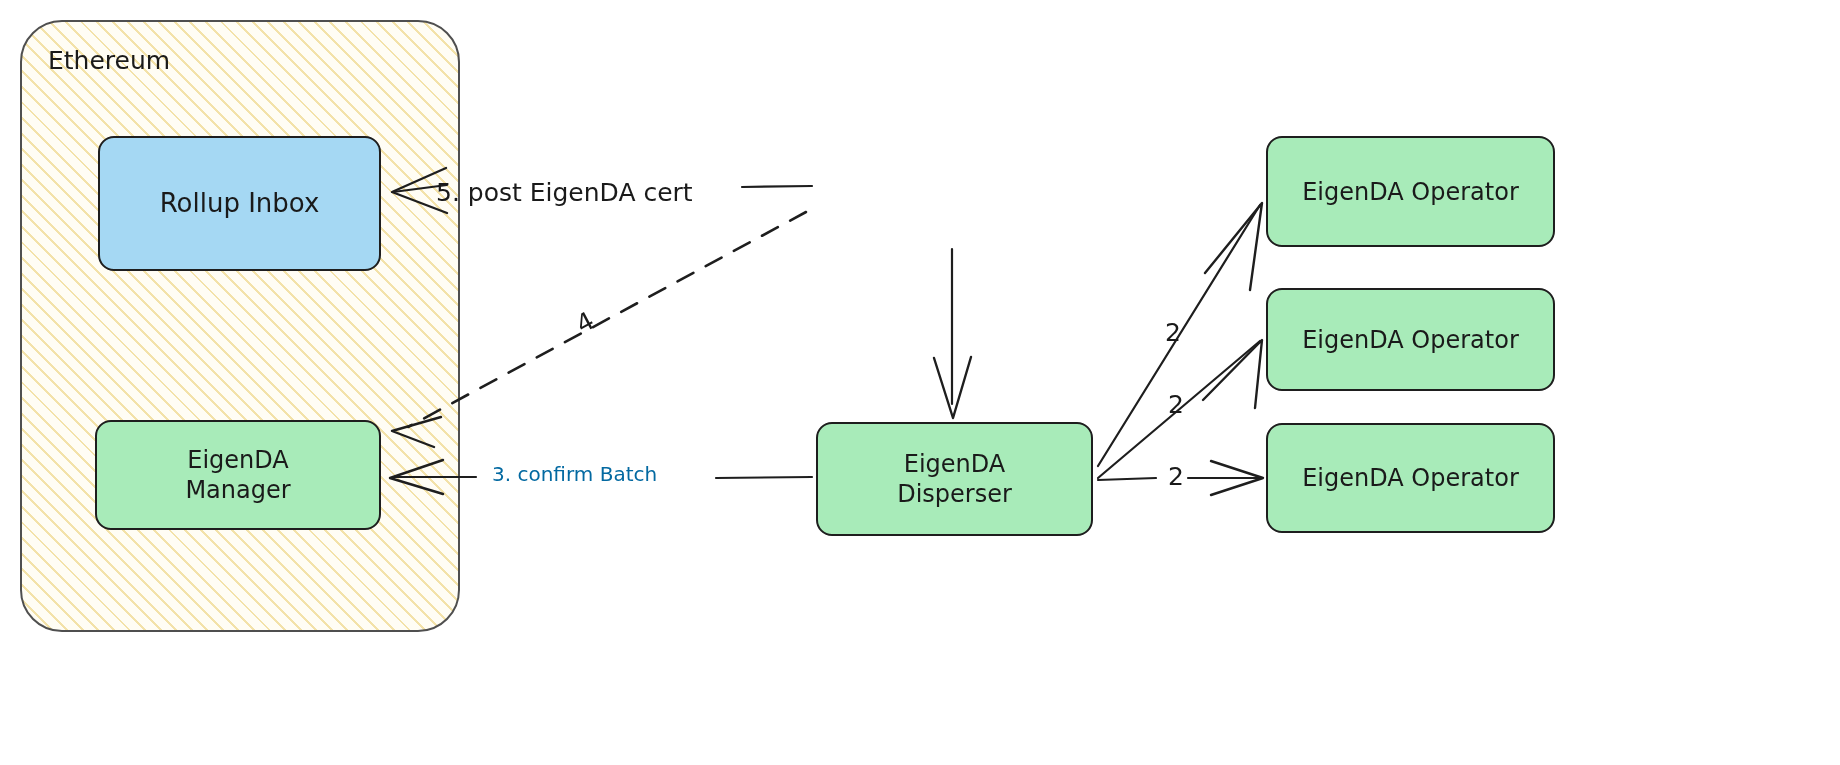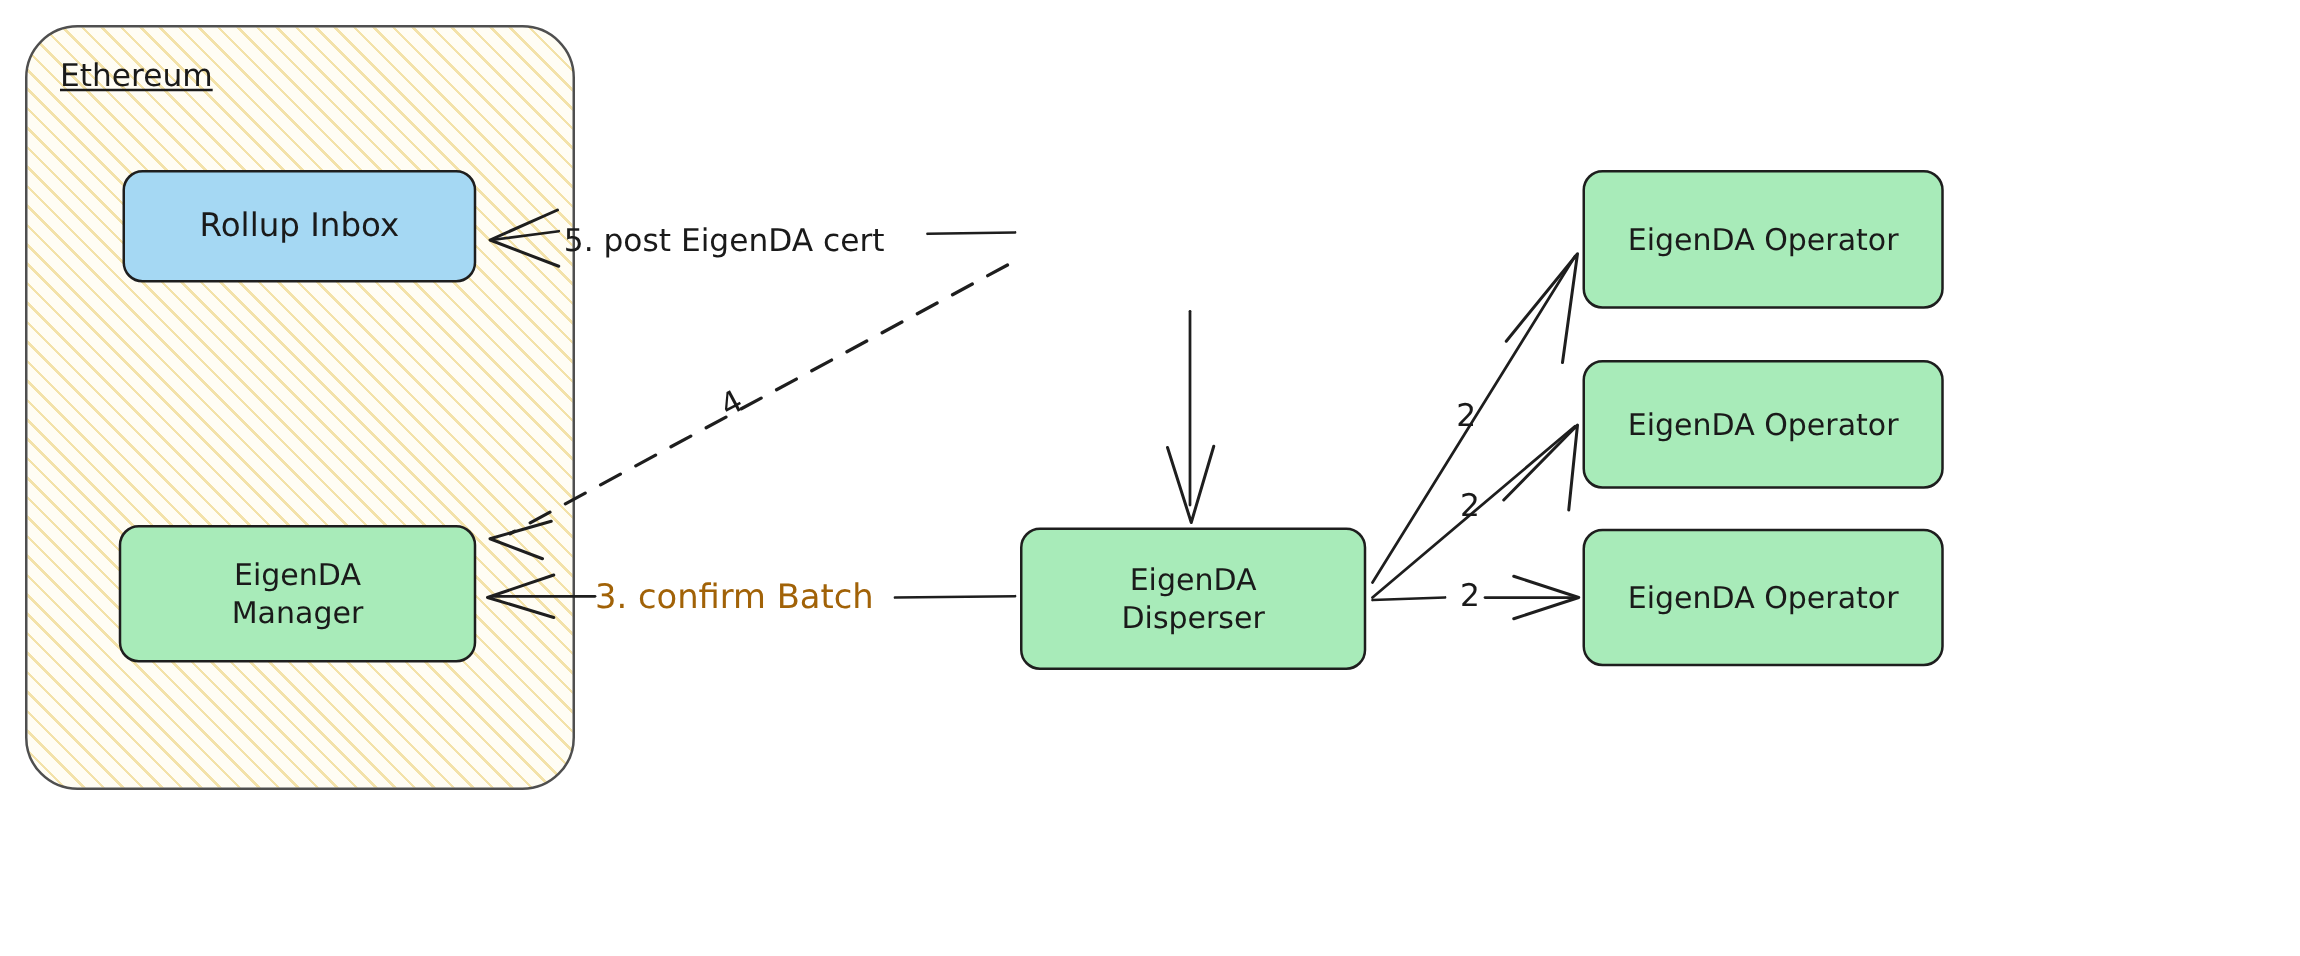--- a/index.html
+++ b/index.html
@@ -6,21 +6,21 @@
   body{width:1840px;height:765px;position:relative;overflow:hidden;
        font-family:"DejaVu Sans","Liberation Sans",sans-serif;}
   #stage{position:absolute;left:0;top:0;width:1840px;height:765px;}
   svg.layer{position:absolute;left:0;top:0;width:1840px;height:765px;overflow:visible;}
   .node{position:absolute;display:flex;align-items:center;justify-content:center;
         text-align:center;border:2.2px solid #1e1e1e;border-radius:16px;
         box-sizing:border-box;line-height:1.25;}
   .node .lbl{white-space:pre-line;}
   .txt{position:absolute;color:#1a1a1a;white-space:nowrap;}
   .hatchbox{position:absolute;border:2.2px solid #4f4f4f;border-radius:42px;box-sizing:border-box;}
-  .hatch-title{position:absolute;color:#1a1a1a;text-decoration:underline;}
+  .hatch-title{position:absolute;color:#1a1a1a;}
 </style>
 </head>
 <body style="background: rgb(255, 255, 255);">
 
 <div id="stage">
 
   <div class="hatchbox" id="group-ethereum" style="left: 20px; top: 20px; width: 440px; height: 612px; border-color: rgb(79, 79, 79); background: repeating-linear-gradient(45deg, rgb(255, 253, 244) 0px, rgb(255, 253, 244) 9px, rgb(243, 226, 169) 9px, rgb(243, 226, 169) 11px);"></div>
   <div class="hatch-title" id="group-ethereum-label" style="left: 48px; top: 46px; font-size: 25px; color: rgb(26, 26, 26);">Ethereum</div>
 
   <svg class="layer" id="edges-layer" viewBox="0 0 1840 765" preserveAspectRatio="none">
@@ -63,41 +63,41 @@
       <path d="M 1203 400 L 1262 340 L 1255 408" fill="none" stroke="#1e1e1e" stroke-width="2.4" stroke-linecap="round" stroke-linejoin="round"></path>
     </g>
 
     <g>
       <path d="M 1098 480 L 1156 478" fill="none" stroke="#1e1e1e" stroke-width="2.2" stroke-linecap="round"></path>
       <path d="M 1188 478 L 1261 478" fill="none" stroke="#1e1e1e" stroke-width="2.2" stroke-linecap="round"></path>
       <path d="M 1211 461 L 1263 478 L 1211 495" fill="none" stroke="#1e1e1e" stroke-width="2.4" stroke-linecap="round" stroke-linejoin="round"></path>
     </g>
   </svg>
 
-  <div class="node" id="node-rollup-inbox" style="left: 98px; top: 136px; width: 283px; height: 90px; background: rgb(165, 216, 243); border-color: rgb(30, 30, 30); color: rgb(26, 26, 26); font-size: 26px;">
+  <div class="node" id="node-rollup-inbox" style="left: 98px; top: 136px; width: 283px; height: 135px; background: rgb(165, 216, 243); border-color: rgb(30, 30, 30); color: rgb(26, 26, 26); font-size: 26px;">
     <span class="lbl">Rollup Inbox</span>
   </div>
   <div class="node" id="node-eigenda-manager" style="left: 95px; top: 420px; width: 286px; height: 110px; background: rgb(168, 235, 185); border-color: rgb(30, 30, 30); color: rgb(26, 26, 26); font-size: 24px;">
     <span class="lbl">EigenDA
 Manager</span>
   </div>
   <div class="node" id="node-eigenda-disperser" style="left: 816px; top: 422px; width: 277px; height: 114px; background: rgb(168, 235, 185); border-color: rgb(30, 30, 30); color: rgb(26, 26, 26); font-size: 24px;">
     <span class="lbl">EigenDA
 Disperser</span>
   </div>
   <div class="node" id="node-eigenda-operator-1" style="left: 1266px; top: 136px; width: 289px; height: 111px; background: rgb(168, 235, 185); border-color: rgb(30, 30, 30); color: rgb(26, 26, 26); font-size: 24px;">
     <span class="lbl">EigenDA Operator</span>
   </div>
   <div class="node" id="node-eigenda-operator-2" style="left: 1266px; top: 288px; width: 289px; height: 103px; background: rgb(168, 235, 185); border-color: rgb(30, 30, 30); color: rgb(26, 26, 26); font-size: 24px;">
     <span class="lbl">EigenDA Operator</span>
   </div>
   <div class="node" id="node-eigenda-operator-3" style="left: 1266px; top: 423px; width: 289px; height: 110px; background: rgb(168, 235, 185); border-color: rgb(30, 30, 30); color: rgb(26, 26, 26); font-size: 24px;">
     <span class="lbl">EigenDA Operator</span>
   </div>
 
-  <div class="txt" id="lbl-post-cert" style="left: 451px; top: 178px; font-size: 25px; color: rgb(26, 26, 26);">5. post EigenDA cert</div>
-  <div class="txt" id="lbl-confirm-batch" style="left: 476px; top: 462px; font-size: 27px; color: #a16207;">3. confirm Batch</div>
+  <div class="txt" id="lbl-post-cert" style="left: 436px; top: 178px; font-size: 25px; color: rgb(26, 26, 26);">5. post EigenDA cert</div>
+  <div class="txt" id="lbl-confirm-batch" style="left: 492px; top: 462px; font-size: 20px; color: #0369a1;">3. confirm Batch</div>
   <div class="txt" id="lbl-step-four" style="left: 577px; top: 308px; font-size: 25px; color: rgb(26, 26, 26); transform: rotate(-28deg);">4</div>
   <div class="txt" id="lbl-store-one" style="left: 1165px; top: 318px; font-size: 25px; color: rgb(26, 26, 26);">2</div>
   <div class="txt" id="lbl-store-two" style="left: 1168px; top: 390px; font-size: 25px; color: rgb(26, 26, 26);">2</div>
   <div class="txt" id="lbl-store-three" style="left: 1168px; top: 462px; font-size: 25px; color: rgb(26, 26, 26);">2</div>
 
 </div>
 
 </body></html>

